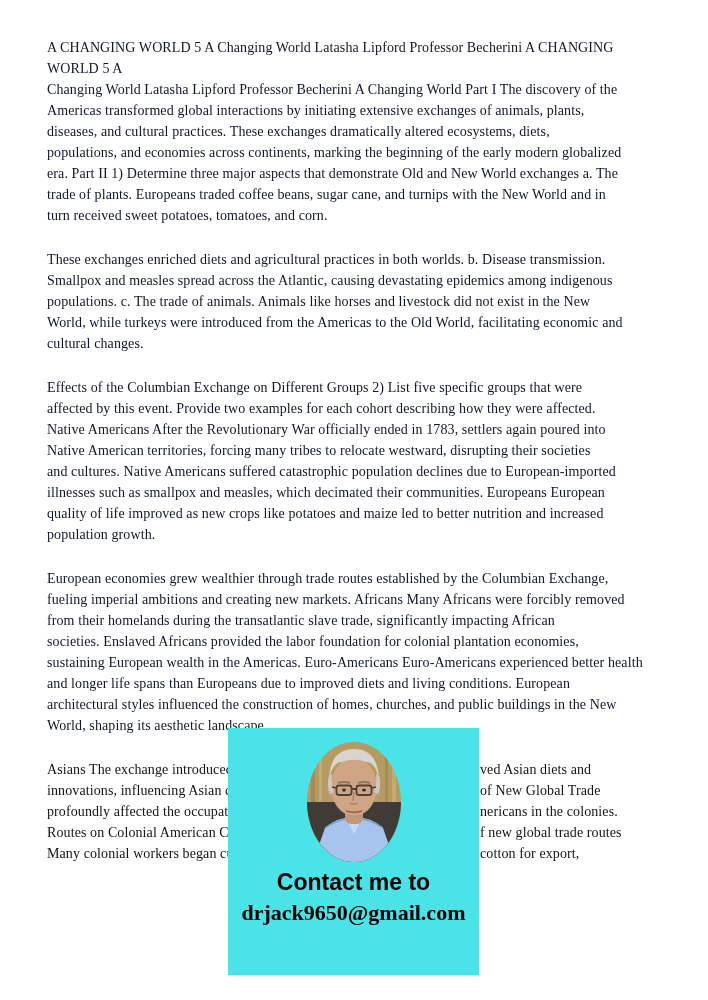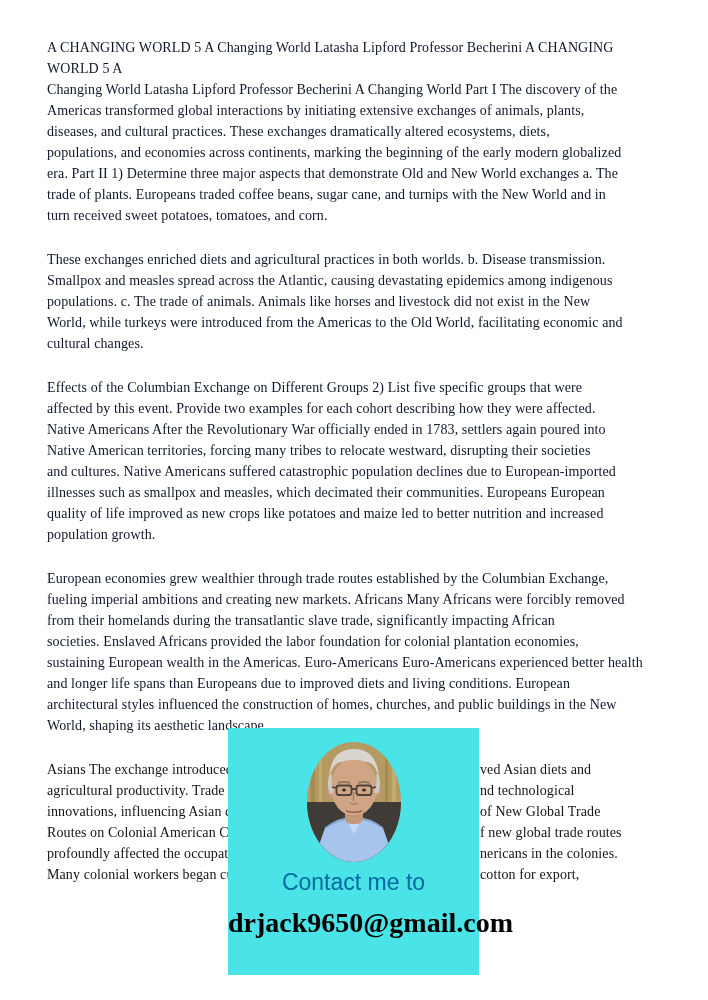--- a/index.html
+++ b/index.html
@@ -41,30 +41,30 @@
     text-align: center;
   }
   .ad-photo {
     width: 94px; height: 120px;
     margin: 14px auto 0 auto;
     display: block;
   }
   .ad-heading {
     margin-top: 4px;
     font-family: "Liberation Sans", sans-serif;
-    font-weight: 400;
+    font-weight: 700;
     font-size: 23px;
     line-height: 32px;
-    color: #0369a1;
+    color: #000000;
   }
   .ad-email {
-    margin-top: 12px;
+    margin-top: 2px;
     font-family: "Liberation Serif", serif;
     font-weight: bold;
-    font-size: 28px;
+    font-size: 22px;
     line-height: 26px;
     color: #000000;
   }
 </style>
 </head>
 <body>
 
 <div class="page">
   <p class="doc-par">A CHANGING WORLD 5 A Changing World Latasha Lipford Professor Becherini A CHANGING WORLD 5 A
 Changing World Latasha Lipford Professor Becherini A Changing World Part I The discovery of the
@@ -95,34 +95,30 @@
 and longer life spans than Europeans due to improved diets and living conditions. European
 architectural styles influenced the construction of homes, churches, and public buildings in the New
 World, shaping its aesthetic landscape.</p>
 
   <div class="obs-par">
     <div class="obs-line">
       <span class="obs-left">Asians The exchange introduced</span>
       <span class="obs-right">ved Asian diets and</span>
     </div>
     <div class="obs-line">
-      <span class="obs-left">agricultural productivity. Trade</span>
-      <span class="obs-right">nd technological</span>
-    </div>
-    <div class="obs-line">
       <span class="obs-left">innovations, influencing Asian c</span>
       <span class="obs-right">of New Global Trade</span>
     </div>
     <div class="obs-line">
+      <span class="obs-left">profoundly affected the occupat</span>
+      <span class="obs-right">nericans in the colonies.</span>
+    </div>
+    <div class="obs-line">
       <span class="obs-left">Routes on Colonial American C</span>
       <span class="obs-right">f new global trade routes</span>
-    </div>
-    <div class="obs-line">
-      <span class="obs-left">profoundly affected the occupat</span>
-      <span class="obs-right">nericans in the colonies.</span>
     </div>
     <div class="obs-line">
       <span class="obs-left">Many colonial workers began cu</span>
       <span class="obs-right">cotton for export,</span>
     </div>
     <div class="obs-line">
     </div>
   </div>
 </div>
 

